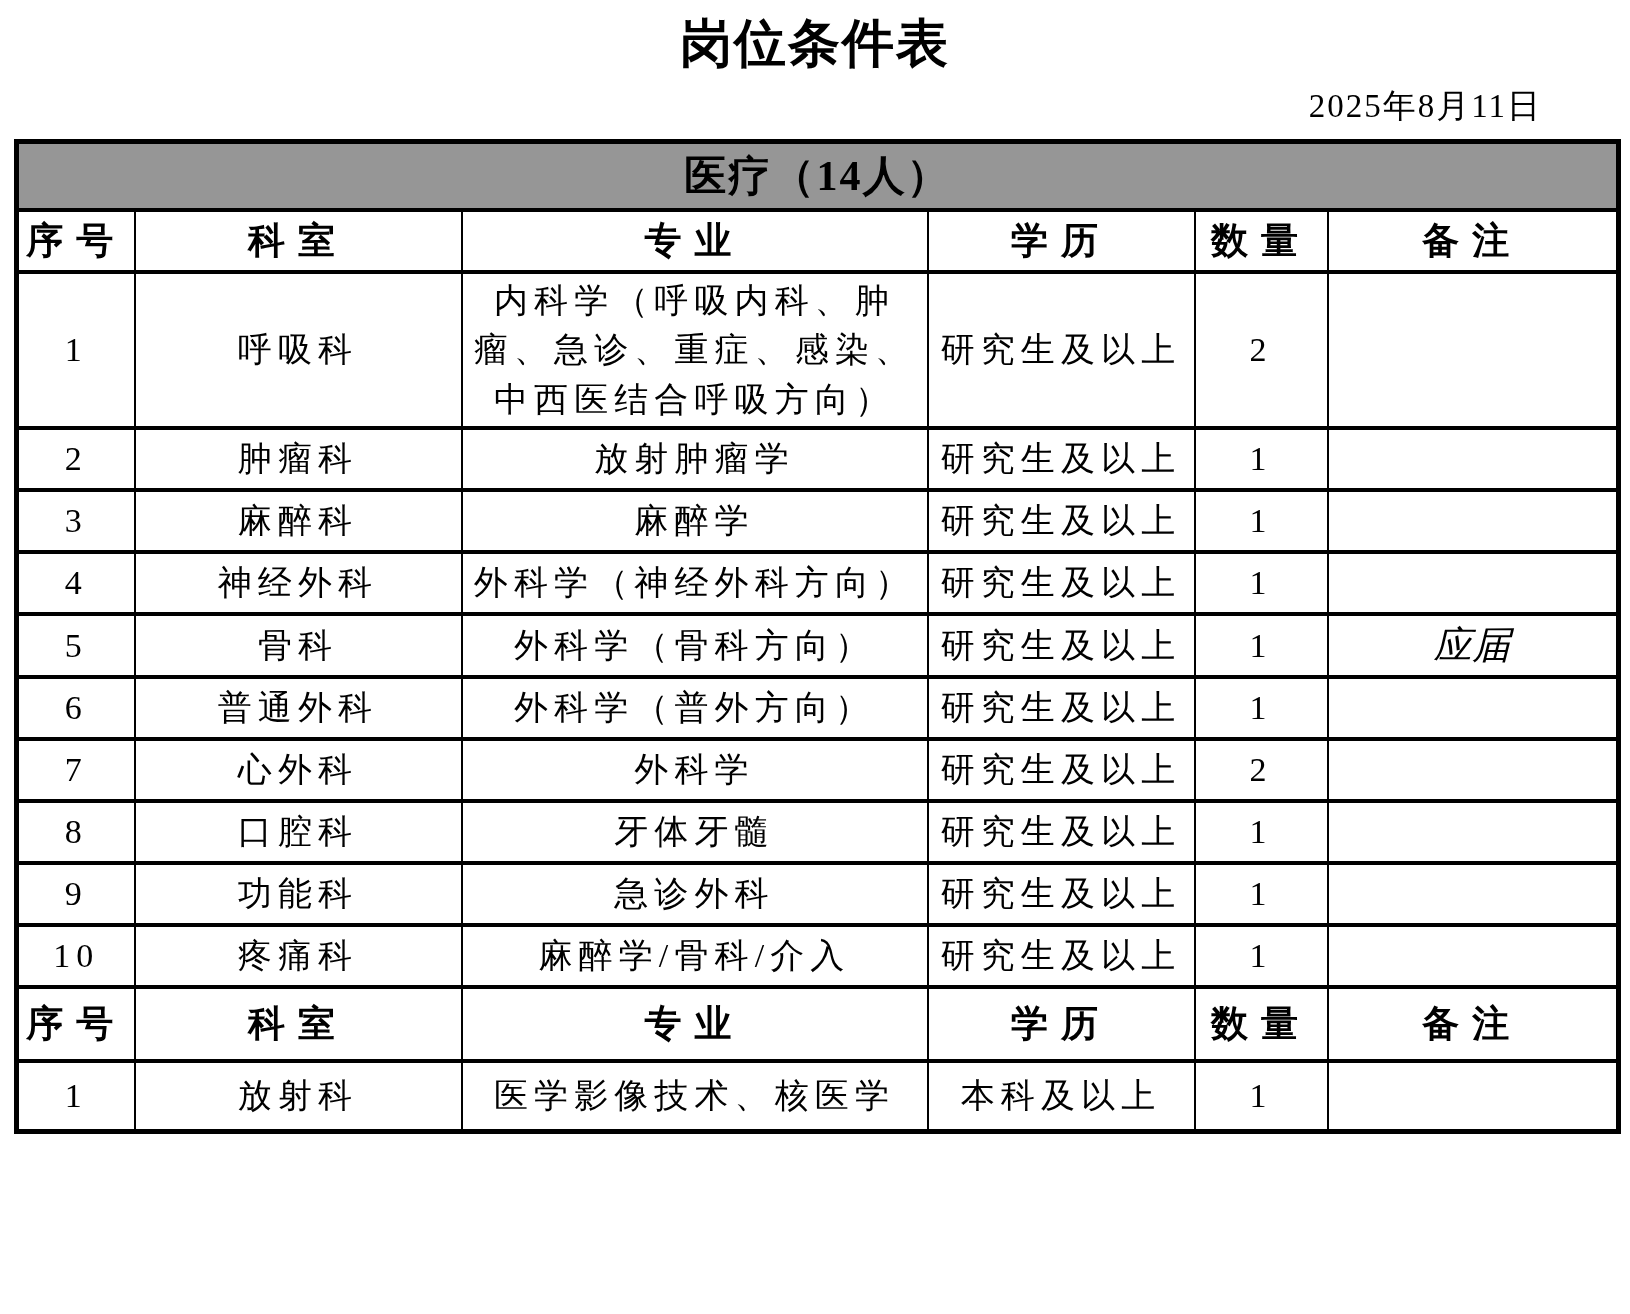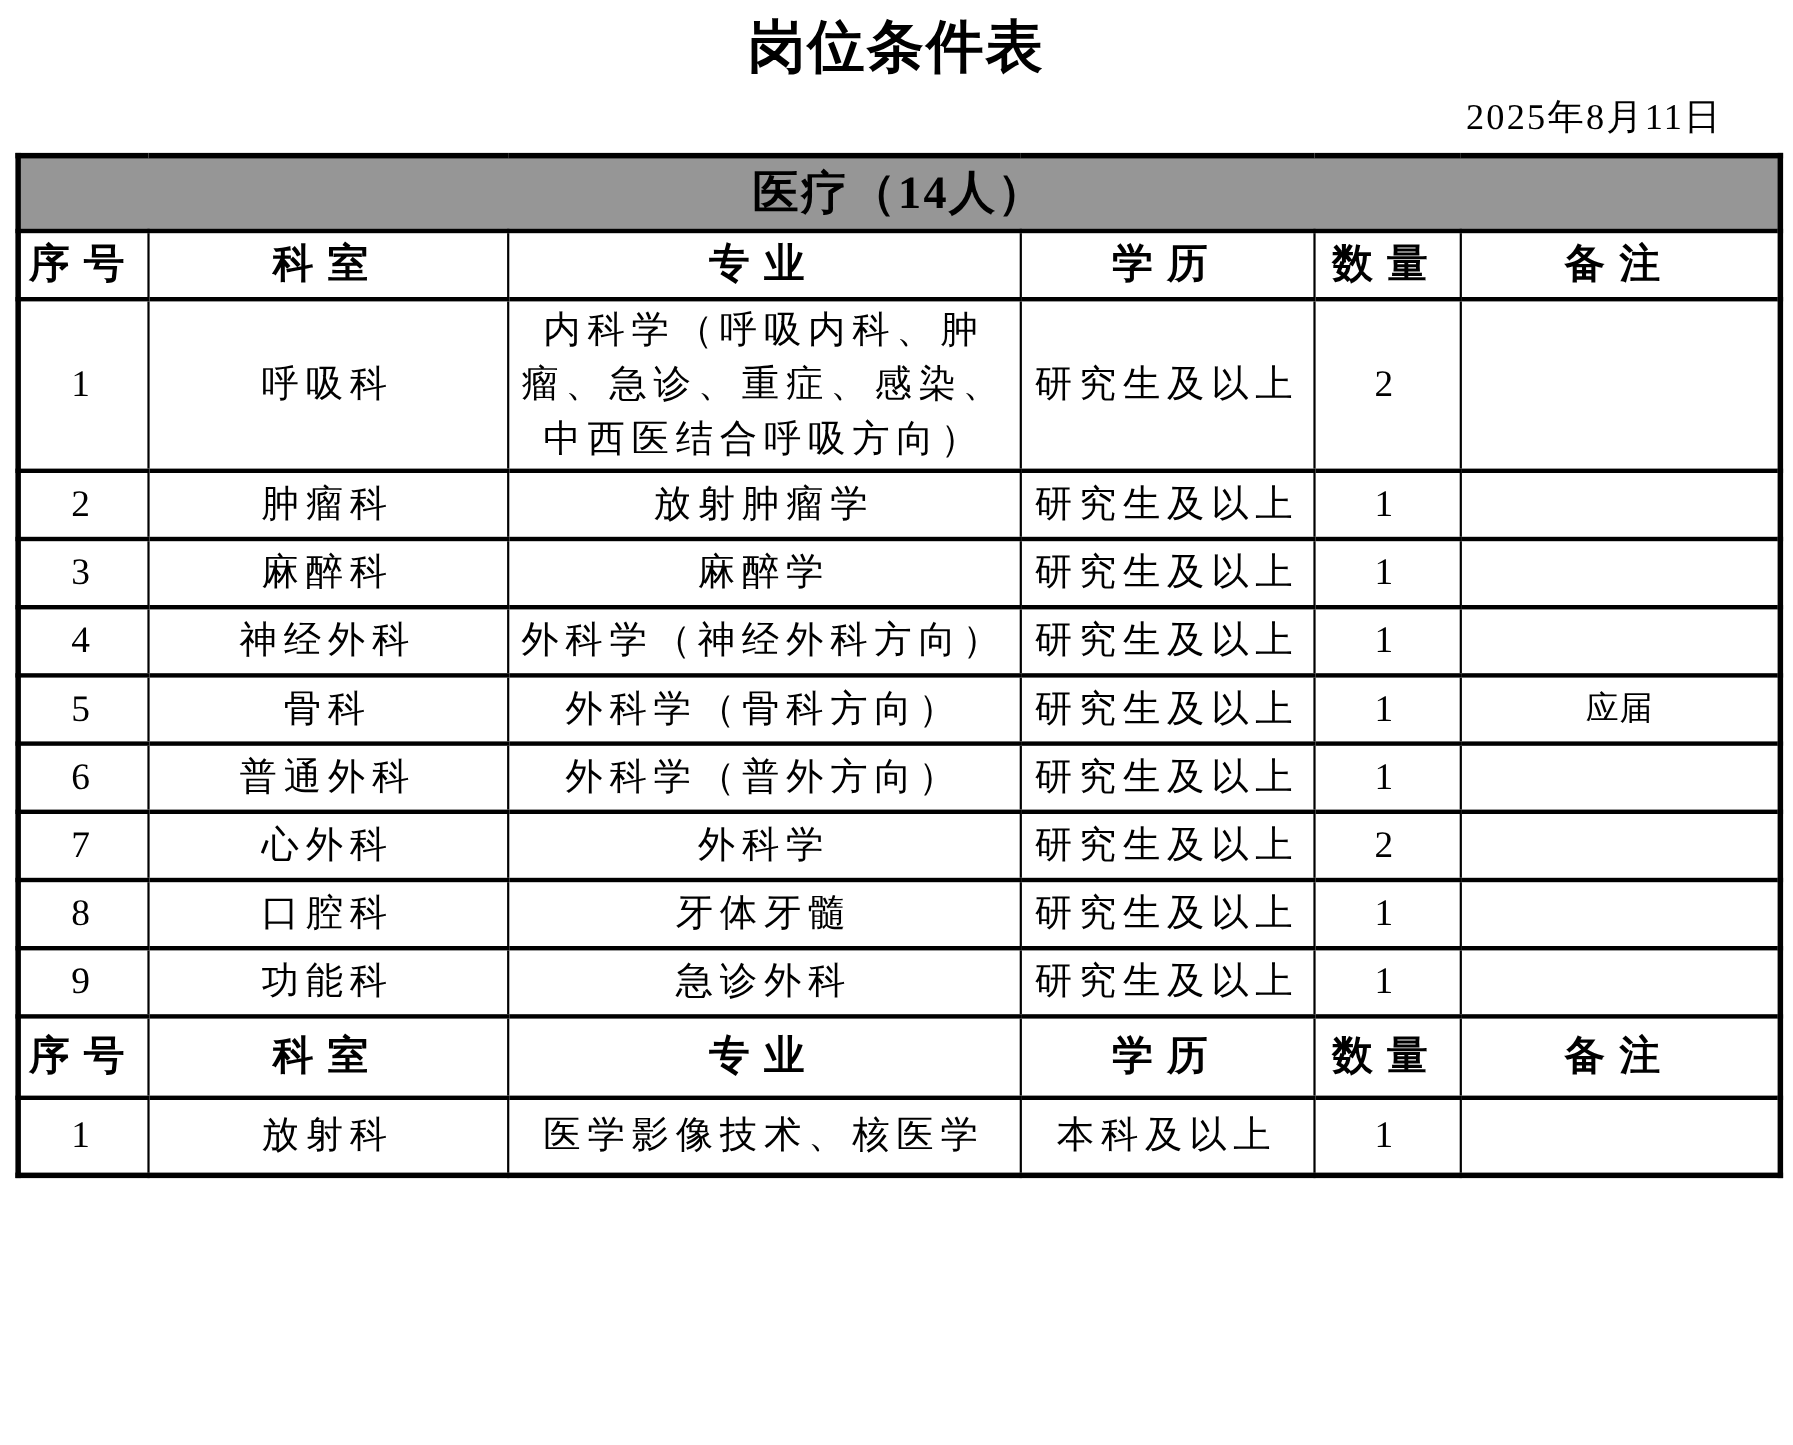--- a/index.html
+++ b/index.html
@@ -13,21 +13,21 @@
   .doc-title {
     margin-top: 10px;
     text-align: center;
     font-size: 52px;
     font-weight: bold;
     letter-spacing: 2px;
     line-height: 1.3;
   }
   .doc-date {
     text-align: right;
-    padding-right: 64px;
+    padding-right: 88px;
     font-size: 33px;
     letter-spacing: 2px;
     margin-top: 6px;
     margin-bottom: 10px;
   }
   table.positions {
     width: 1602px;
     margin-left: 14px;
     border-collapse: collapse;
     table-layout: fixed;
@@ -63,23 +63,24 @@
   tr.header-row td {
     height: 56px;
     font-weight: bold;
     font-size: 37px;
     letter-spacing: 0.35em;
   }
   tr.header-row.s2 td { height: 74px; }
   tr.data-row td { height: 62px; }
   tr.data-row.s2 td { height: 70px; }
   td.cell-remark {
-    font-size: 30px;
+    font-size: 38px;
     letter-spacing: 0.02em;
     white-space: nowrap;
+    font-style: italic;
   }
 </style>
 </head>
 <body>
 
 <div class="doc-title">岗位条件表</div>
 
 <div class="doc-date">2025年8月11日</div>
 
 <table class="positions">
@@ -168,20 +169,28 @@
         <td class="cell cell-remark"></td>
       </tr>
       <tr class="data-row">
         <td class="cell cell-index">9</td>
         <td class="cell cell-department">功能科</td>
         <td class="cell cell-major">急诊外科</td>
         <td class="cell cell-education">研究生及以上</td>
         <td class="cell cell-count">1</td>
         <td class="cell cell-remark"></td>
       </tr>
+      <tr class="data-row">
+        <td class="cell cell-index">10</td>
+        <td class="cell cell-department">疼痛科</td>
+        <td class="cell cell-major">麻醉学/骨科/介入</td>
+        <td class="cell cell-education">研究生及以上</td>
+        <td class="cell cell-count">1</td>
+        <td class="cell cell-remark"></td>
+      </tr>
       <tr class="header-row s2">
         <td class="hcell">序号</td>
         <td class="hcell">科室</td>
         <td class="hcell">专业</td>
         <td class="hcell">学历</td>
         <td class="hcell">数量</td>
         <td class="hcell">备注</td>
       </tr>
       <tr class="data-row s2">
         <td class="cell cell-index">1</td>

